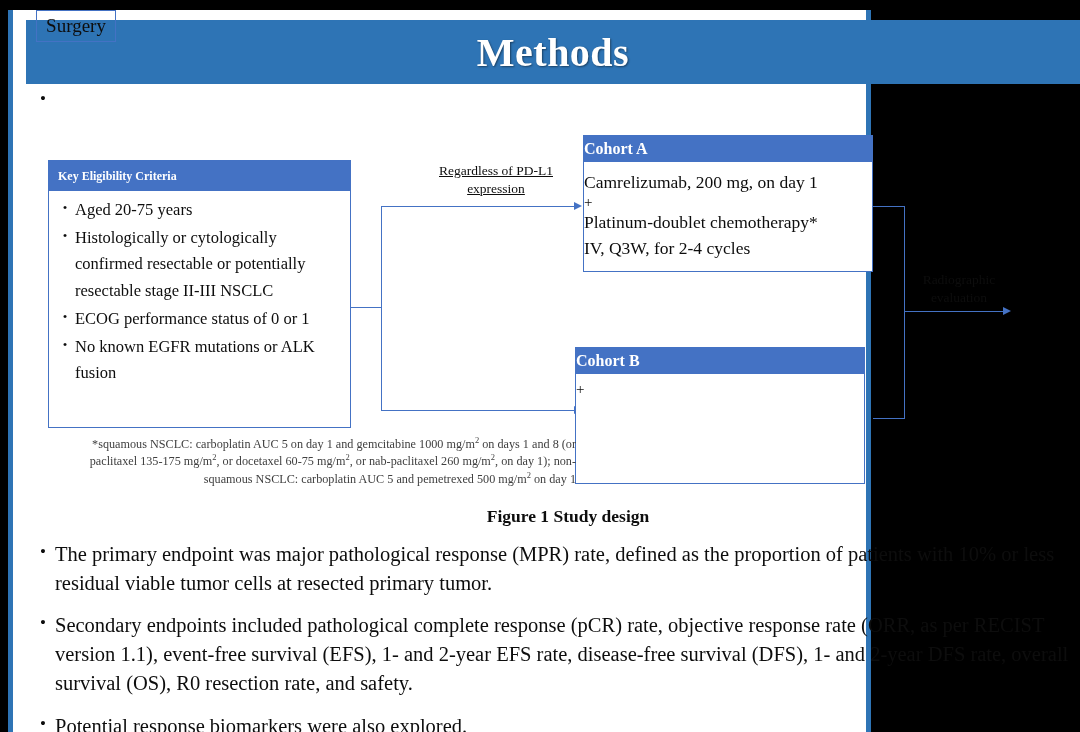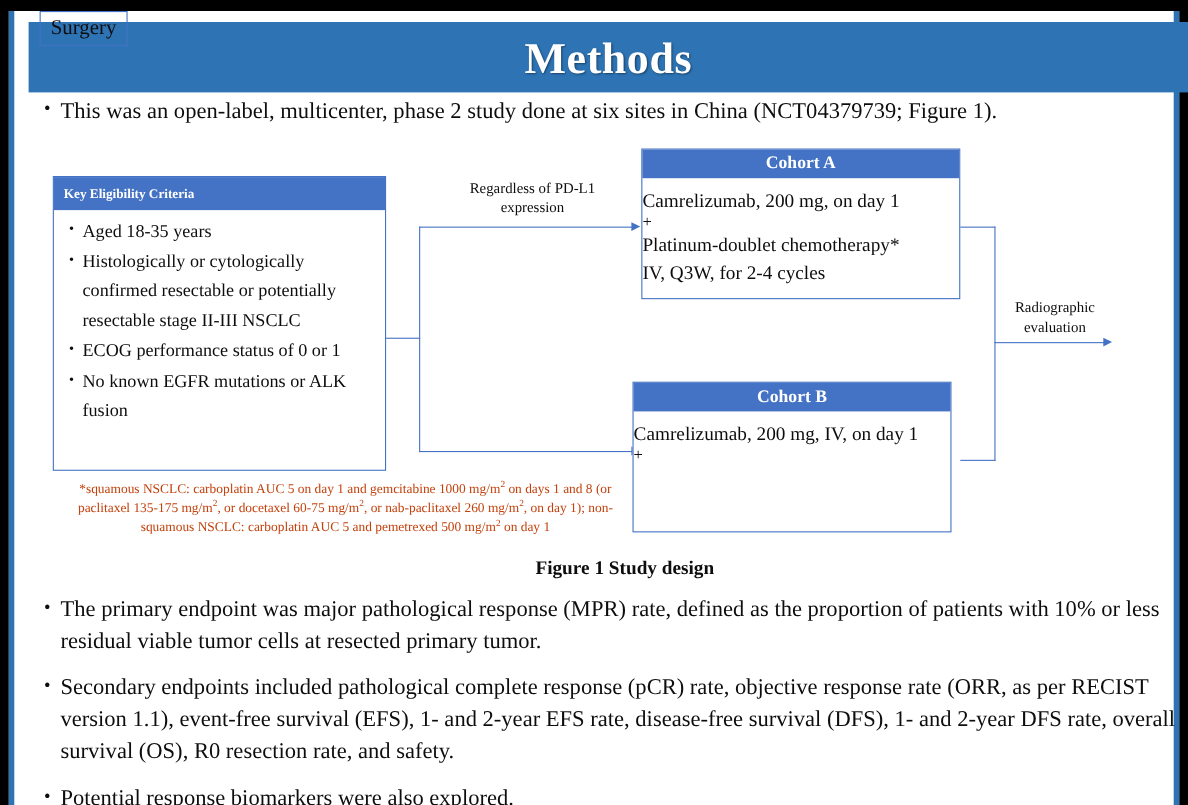--- a/index.html
+++ b/index.html
@@ -12,21 +12,21 @@
     height: 732px;
     overflow: hidden;
     font-family: "Liberation Serif", "DejaVu Serif", serif;
   }
 
   
   #slide-frame {
     position: absolute;
     left: 8px;
     top: 10px;
-    width: 1064px;
+    width: 863px;
     height: 722px;
     background: #ffffff;
     border-left: 5px solid #2E74B5;
     border-right: 5px solid #2E74B5;
     box-sizing: border-box;
   }
 
   
   #title-banner {
     position: absolute;
@@ -81,21 +81,21 @@
     position: absolute;
     box-sizing: border-box;
     border: 1px solid #4472C4;
     background: #ffffff;
   }
   .box-header {
     background: #4472C4;
     color: #ffffff;
     font-weight: bold;
     font-size: 16px;
-    text-align: center;
+    text-align: left;
     line-height: 26px;
     height: 26px;
   }
 
   
   #elig-box {
     left: 12px;
     top: 150px;
     width: 303px;
     height: 268px;
@@ -175,22 +175,22 @@
   }
 
   
   #footnote {
     position: absolute;
     left: 16px;
     top: 425px;
     width: 524px;
     font-size: 12.2px;
     line-height: 1.33;
-    color: #c2410c;
-    text-align: center;
+    color: #404040;
+    text-align: right;
   }
   #footnote sup { font-size: 8.5px; vertical-align: super; }
 
   
   #fig-caption {
     position: absolute;
     left: 0;
     top: 496px;
     width: 1064px;
     text-align: center;
@@ -224,31 +224,30 @@
 <body>
 
 <div id="slide-frame">
 
   <div id="title-banner">
     <span class="title-text">Methods</span>
   </div>
 
   <div class="lead-bullet">
     <span class="dot">•</span>
-    <span class="txt">This was an open-label, multicenter, phase 2 study done at six sites in China (NCT04379739; Figure 1).</span>
   </div>
 
   <div id="figure">
 
     <div class="box" id="elig-box">
       <div class="box-header">Key  Eligibility Criteria</div>
       <div id="elig-list">
         <div class="elig-item">
           <span class="dot">•</span>
-          <span class="txt">Aged 18-35 years</span>
+          <span class="txt">Aged 20-75 years</span>
         </div>
         <div class="elig-item">
           <span class="dot">•</span>
           <span class="txt">Histologically or cytologically confirmed resectable or potentially resectable stage II-III  NSCLC</span>
         </div>
         <div class="elig-item">
           <span class="dot">•</span>
           <span class="txt">ECOG performance status of 0 or 1</span>
         </div>
         <div class="elig-item">
@@ -260,37 +259,36 @@
 
     <div class="ln ln-h" style="left:315px; top:297px; width:31px;"></div>
     <div class="ln ln-v" style="left:345px; top:196px; height:205px;"></div>
 
     <div class="ln ln-h" style="left:345px; top:196px; width:194px;"></div>
     <div class="arrow-head" style="left:538px; top:191.5px;"></div>
 
     <div class="ln ln-h" style="left:345px; top:400px; width:194px;"></div>
     <div class="arrow-head" style="left:538px; top:395.5px;"></div>
 
-    <div class="branch-label" style="left:368px; top:152px; width:160px;">Regardless  of PD-L1 expression</div>
+    <div class="branch-label" style="left:380px; top:152px; width:160px;text-decoration:underline;">Regardless  of PD-L1 expression</div>
 
 
     <div class="box" id="cohort-a">
       <div class="box-header">Cohort A</div>
       <div class="cohort-body">
         <div>Camrelizumab, 200 mg, on day 1</div>
         <div class="plus">+</div>
         <div>Platinum-doublet chemotherapy*</div>
         <div>IV, Q3W, for 2-4 cycles</div>
       </div>
     </div>
 
     <div class="box" id="cohort-b">
       <div class="box-header">Cohort B</div>
       <div class="cohort-body">
-        <div>Camrelizumab, 200 mg, IV, on day 1</div>
         <div class="plus">+</div>
       </div>
     </div>
 
     <div class="ln ln-h" style="left:837px; top:196px; width:32px;"></div>
     <div class="ln ln-h" style="left:837px; top:408px; width:32px;"></div>
     <div class="ln ln-v" style="left:868px; top:196px; height:213px;"></div>
     <div class="ln ln-h" style="left:868px; top:301px; width:100px;"></div>
     <div class="arrow-head" style="left:967px; top:296.5px;"></div>
 

